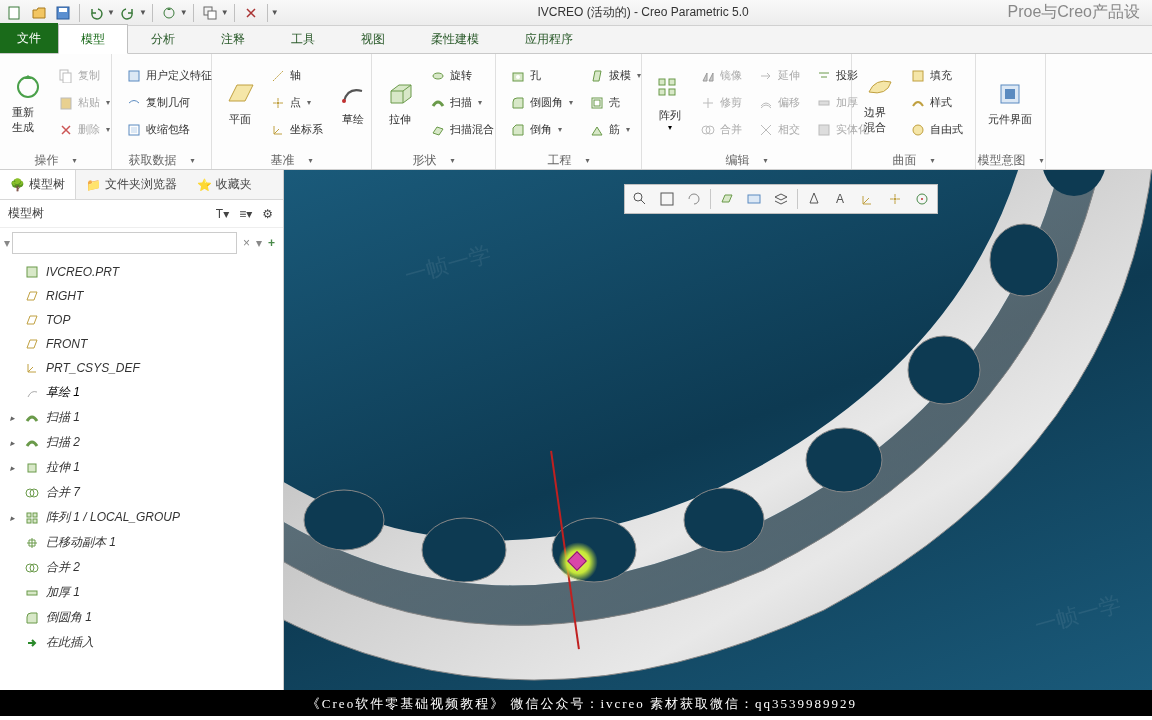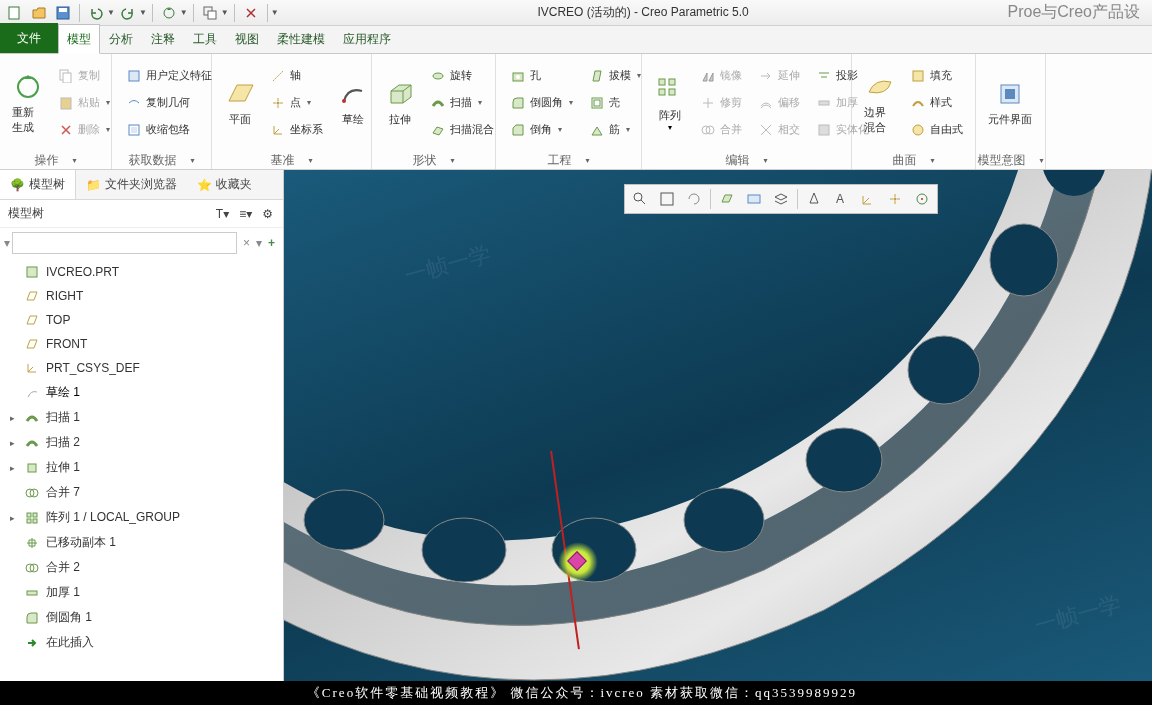--- a/index.html
+++ b/index.html
@@ -9,21 +9,21 @@
 .titlebar { height: 26px; background: linear-gradient(#f9f9f9,#ececec); display: flex; align-items: center; padding: 0 4px; border-bottom: 1px solid #d0d0d0; }
 .qat { display: flex; align-items: center; gap: 2px; }
 .qat-btn { width: 22px; height: 20px; display: flex; align-items: center; justify-content: center; cursor: pointer; }
 .qat-sep { width: 1px; height: 18px; background: #c0c0c0; margin: 0 3px; }
 .qat-drop { font-size: 8px; color: #555; margin-left: -2px; }
 .title-center { flex: 1; text-align: center; color: #333; font-size: 12px; }
 .title-right { color: #888; font-size: 16px; padding-right: 8px; }
 
 
 .tabs { height: 28px; background: #f4f4f4; display: flex; align-items: flex-end; border-bottom: 1px solid #c9c9c9; }
-.tab { padding: 6px 8px 5px; color: #2a5a2a; cursor: pointer; border: 1px solid transparent; border-bottom: none; }
+.tab { padding: 6px 22px 5px; color: #2a5a2a; cursor: pointer; border: 1px solid transparent; border-bottom: none; }
 .tab.file { background: #1a6b1a; color: #fff; padding: 6px 16px; }
 .tab.active { background: #fff; border: 1px solid #c0c0c0; border-bottom: 1px solid #fff; margin-bottom: -1px; color: #1a6b1a; font-weight: normal; }
 
 
 .ribbon { height: 116px; background: #fdfdfd; border-bottom: 1px solid #cfcfcf; display: flex; }
 .group { border-right: 1px solid #e0e0e0; display: flex; flex-direction: column; }
 .group-body { flex: 1; display: flex; align-items: center; padding: 2px 6px; }
 .group-label { height: 18px; text-align: center; color: #666; font-size: 11px; display: flex; align-items: center; justify-content: center; gap: 14px; }
 .group-label .drop { font-size: 8px; }
 .vbtn { display: flex; flex-direction: column; align-items: center; justify-content: center; padding: 2px 6px; cursor: pointer; min-width: 44px; }
@@ -42,42 +42,42 @@
 .tree-tabs { height: 30px; display: flex; align-items: center; background: #f5f5f5; border-bottom: 1px solid #d8d8d8; }
 .tree-tab { padding: 6px 10px; display: flex; align-items: center; gap: 4px; cursor: pointer; font-size: 12px; color: #444; }
 .tree-tab.active { background: #fff; border-right: 1px solid #d8d8d8; }
 .tree-header { height: 28px; display: flex; align-items: center; padding: 0 8px; color: #444; background: #fff; border-bottom: 1px solid #eee; }
 .tree-header .tools { margin-left: auto; display: flex; gap: 6px; }
 .tree-header .tools span { cursor: pointer; padding: 2px; }
 .tree-search { height: 30px; display: flex; align-items: center; padding: 2px 4px; gap: 2px; }
 .tree-search input { flex: 1; height: 22px; border: 1px solid #ccc; padding: 0 4px; font-size: 11px; }
 .tree-search .x { cursor: pointer; color: #888; padding: 0 4px; }
 .tree-items { flex: 1; overflow: auto; padding: 2px 0; }
-.tree-item { display: flex; align-items: center; gap: 6px; padding: 4px 10px; cursor: pointer; color: #333; font-size: 12px; }
+.tree-item { display: flex; align-items: center; gap: 6px; padding: 4px 10px; cursor: pointer; color: #333; font-size: 12px; font-style: italic; }
 .tree-item .exp { width: 8px; color: #666; font-size: 9px; }
 .tree-item .ti-ico { width: 16px; height: 16px; display: flex; align-items: center; justify-content: center; }
 .tree-item.faded { color: #000000; }
 
 
 .viewport { flex: 1; position: relative; background: linear-gradient(160deg,#1a5a7a 0%,#0d3a52 50%,#1a5a7a 100%); overflow: hidden; }
 .vp-toolbar { position: absolute; top: 14px; left: 340px; height: 30px; background: #f6f6f6; border: 1px solid #c0c0c0; display: flex; align-items: center; padding: 0 2px; gap: 1px; }
 .vp-tool { width: 26px; height: 26px; display: flex; align-items: center; justify-content: center; cursor: pointer; }
 .vp-sep { width: 1px; height: 20px; background: #c8c8c8; margin: 0 2px; }
 
 .cursor-point { position: absolute; left: 280px; top: 378px; width: 28px; height: 28px; }
 .cursor-point .glow { position: absolute; inset: -6px; background: radial-gradient(circle,#e8f25a 0%,#c7e83a 40%,transparent 70%); border-radius: 50%; }
 .cursor-point .diamond { position: absolute; left: 6px; top: 6px; width: 14px; height: 14px; background: #d946a8; transform: rotate(45deg); border: 1px solid #8b1d6b; }
 
 .watermark { position: absolute; color: rgba(255,255,255,0.08); font-size: 22px; transform: rotate(-15deg); pointer-events: none; }
 
 .redline { position: absolute; left: 280px; top: 280px; width: 2px; height: 200px; background: #c02020; transform: rotate(-8deg); }
 
 
 .footer { position: absolute; bottom: 16px; left: 0; right: 0; height: 14px; background: #000; }
-.subtitle { position: absolute; bottom: 15px; left: 0; right: 0; height: 24px; background: #000; color: #fff; font-size: 13px; display: flex; align-items: center; justify-content: center; letter-spacing: 2px; font-family: SimSun, serif; padding-left: 12px; }
+.subtitle { position: absolute; bottom: 4px; left: 0; right: 0; height: 24px; background: #000; color: #fff; font-size: 13px; display: flex; align-items: center; justify-content: center; letter-spacing: 2px; font-family: SimSun, serif; padding-left: 12px; }
 
 svg { display: block; }
 </style>
 </head>
 <body>
 
 <div class="titlebar">
   <div class="qat">
     <span class="qat-btn">
         <svg width="16" height="16">

